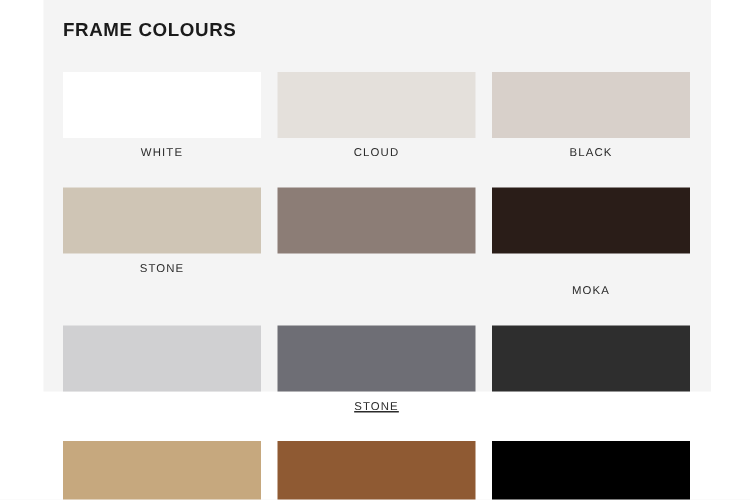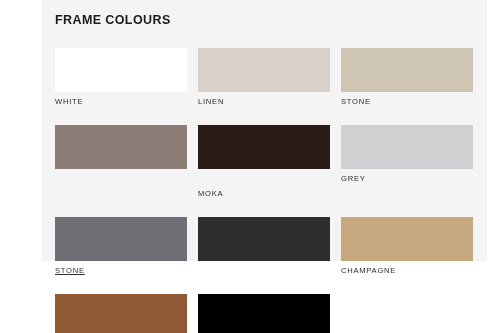--- a/index.html
+++ b/index.html
@@ -14,21 +14,21 @@
     overflow: hidden;
   }
   .page {
     position: relative;
     width: 500px;
     height: 333px;
     background: #ffffff;
   }
   .panel {
     position: absolute;
-    left: 42px;
+    left: 29px;
     top: 0px;
     width: 445px;
     height: 261px;
     background: #f4f4f4;
     box-sizing: border-box;
   }
   .panel-title {
     position: absolute;
     left: 13px;
     top: 13px;
@@ -53,58 +53,61 @@
     width: 132px;
   }
   .swatch-chip {
     width: 132px;
     height: 44px;
     display: block;
     box-sizing: border-box;
   }
   .swatch-label {
     display: block;
-    text-align: left;
+    text-align: center;
     font-size: 7.6px;
     letter-spacing: 0.75px;
     color: #2b2b2b;
     margin-top: 5px;
     font-family: "Liberation Sans", sans-serif;
     white-space: nowrap;
   }
 </style>
 </head>
 <body>
 
 <div class="page" style="background: rgb(255, 255, 255);">
   <div class="panel" style="background: rgb(244, 244, 244);">
     <div class="panel-title" style="color: rgb(27, 27, 27);">FRAME COLOURS</div>
     <div class="swatch-grid">
         <div class="swatch-cell">
           <span class="swatch-chip" style="background: rgb(255, 255, 255);"></span>
           <span class="swatch-label" style="color: rgb(43, 43, 43);">WHITE</span>
         </div>
         <div class="swatch-cell">
+          <span class="swatch-chip" style="background: rgb(228, 224, 219);"></span>
+          <span class="swatch-label" style="color: rgb(43, 43, 43);">CLOUD</span>
+        </div>
+        <div class="swatch-cell">
           <span class="swatch-chip" style="background: rgb(216, 208, 202);"></span>
-          <span class="swatch-label" style="color: rgb(43, 43, 43);">LINEN</span>
+          <span class="swatch-label" style="color: rgb(43, 43, 43);">BLACK</span>
         </div>
         <div class="swatch-cell">
           <span class="swatch-chip" style="background: rgb(207, 197, 181);"></span>
           <span class="swatch-label" style="color: rgb(43, 43, 43);">STONE</span>
         </div>
         <div class="swatch-cell">
           <span class="swatch-chip" style="background: rgb(140, 125, 118);"></span>
         </div>
         <div class="swatch-cell">
           <span class="swatch-chip" style="background: rgb(42, 29, 24);"></span>
           <span class="swatch-label" style="color: rgb(43, 43, 43); margin-top: 20px;">MOKA</span>
         </div>
         <div class="swatch-cell">
           <span class="swatch-chip" style="background: rgb(208, 208, 210);"></span>
-          <span class="swatch-label" style="color: rgb(43, 43, 43);">GREY</span>
         </div>
         <div class="swatch-cell">
           <span class="swatch-chip" style="background: rgb(110, 110, 117);"></span>
           <span class="swatch-label" style="color: rgb(43, 43, 43); text-decoration: underline;">STONE</span>
         </div>
         <div class="swatch-cell">
           <span class="swatch-chip" style="background: rgb(46, 46, 46);"></span>
         </div>
         <div class="swatch-cell">
           <span class="swatch-chip" style="background: rgb(198, 168, 126);"></span>

